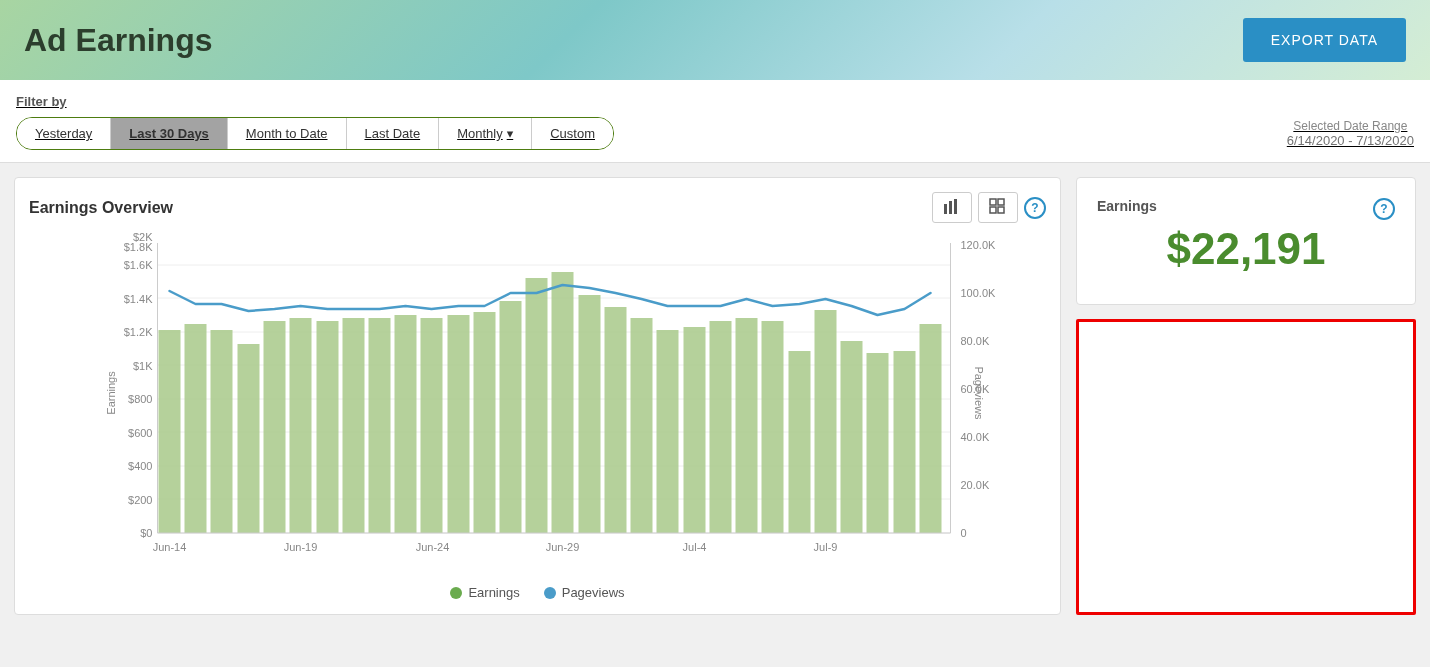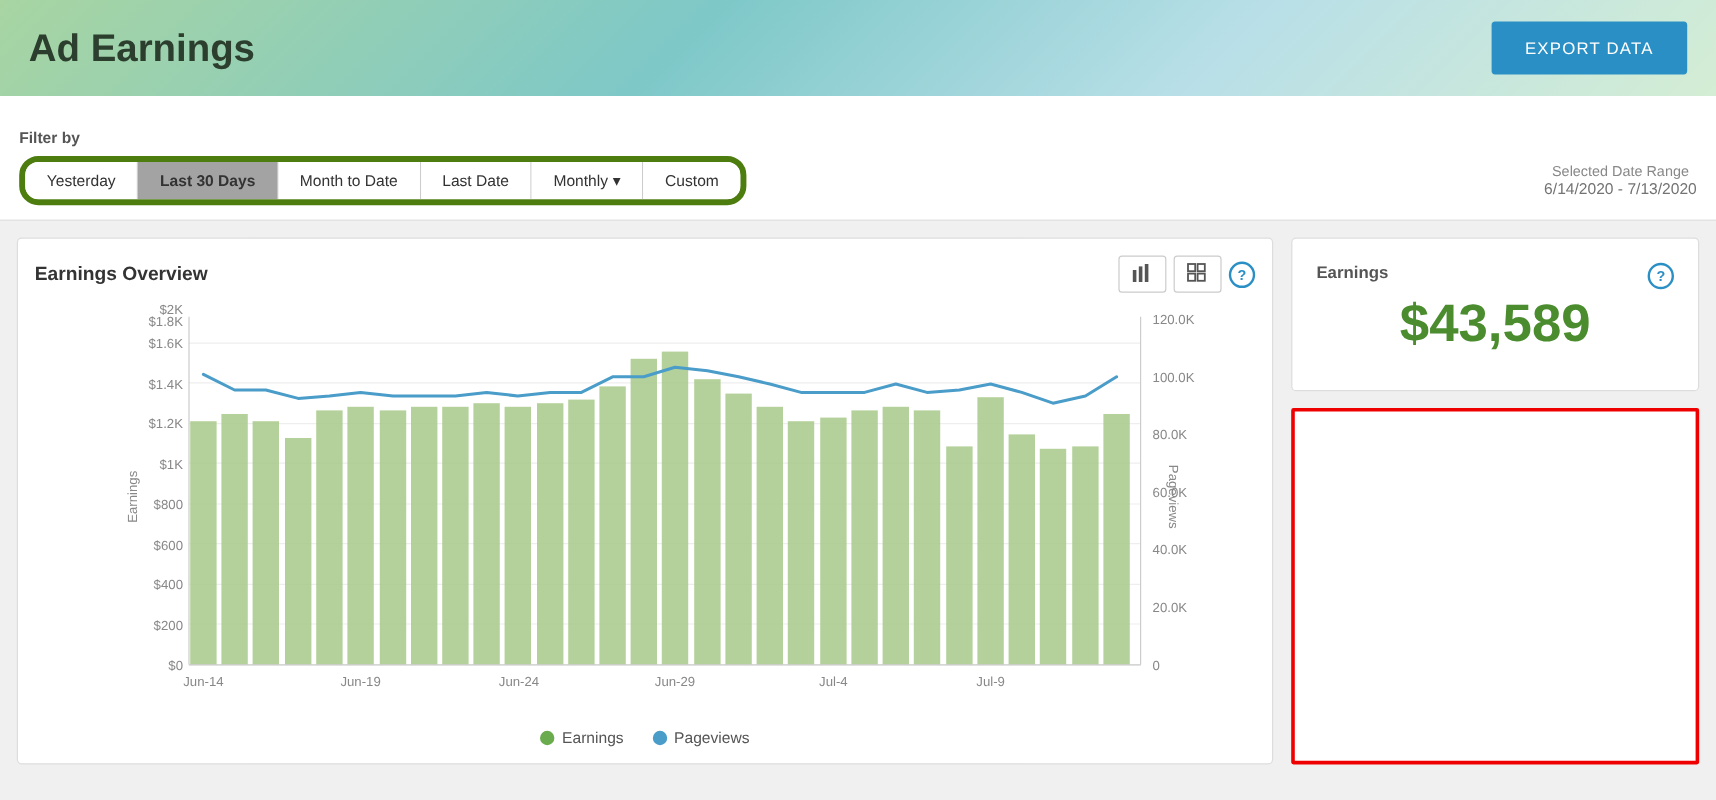--- a/index.html
+++ b/index.html
@@ -29,37 +29,38 @@
       font-weight: 400;
       letter-spacing: 1px;
       cursor: pointer;
       border-radius: 3px;
     }
 
     
     .filter-bar {
       background: #fff;
       border-bottom: 1px solid #ddd;
-      padding: 27px 16px 12px 16px;
+      padding: 14px 16px 12px 16px;
+      text-decoration: underline;
     }
     .filter-label {
       font-size: 13px;
       font-weight: 700;
       color: #555;
       margin-bottom: 8px;
     }
     .filter-row {
       display: flex;
       align-items: center;
       justify-content: space-between;
     }
     .filter-buttons {
       display: flex;
       gap: 0;
-      border: 5px solid #4d7c0f;
+      border: 1px solid #4d7c0f;
       border-radius: 16px;
       overflow: hidden;
     }
     .filter-btn {
       padding: 8px 18px;
       background: #fff;
       border: none;
       border-right: 1px solid #ccc;
       font-size: 13px;
       color: #333;
@@ -362,19 +363,19 @@
     </div>
   </div>
 
   <div class="right-panel">
 
     <div class="earnings-card">
       <div style="display:flex; justify-content:space-between; align-items:flex-start;">
         <div class="earnings-card-title">Earnings</div>
         <div class="chart-help">?</div>
       </div>
-      <div class="earnings-amount">$43,589</div>
+      <div class="earnings-amount">$22,191</div>
     </div>
 
     <div class="ad-box"></div>
   </div>
 
 </div>
 
 </body></html>

